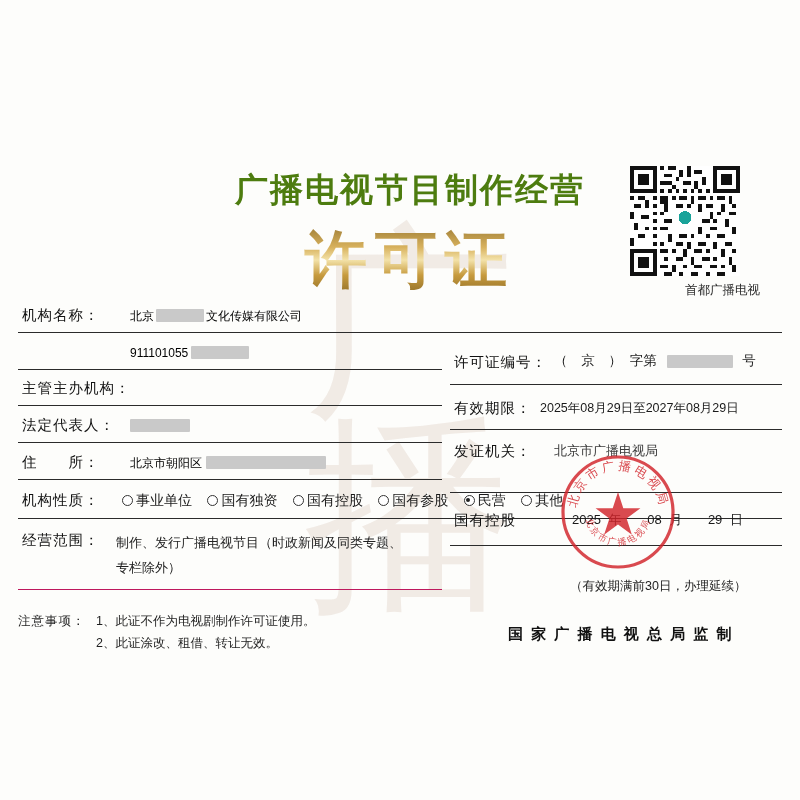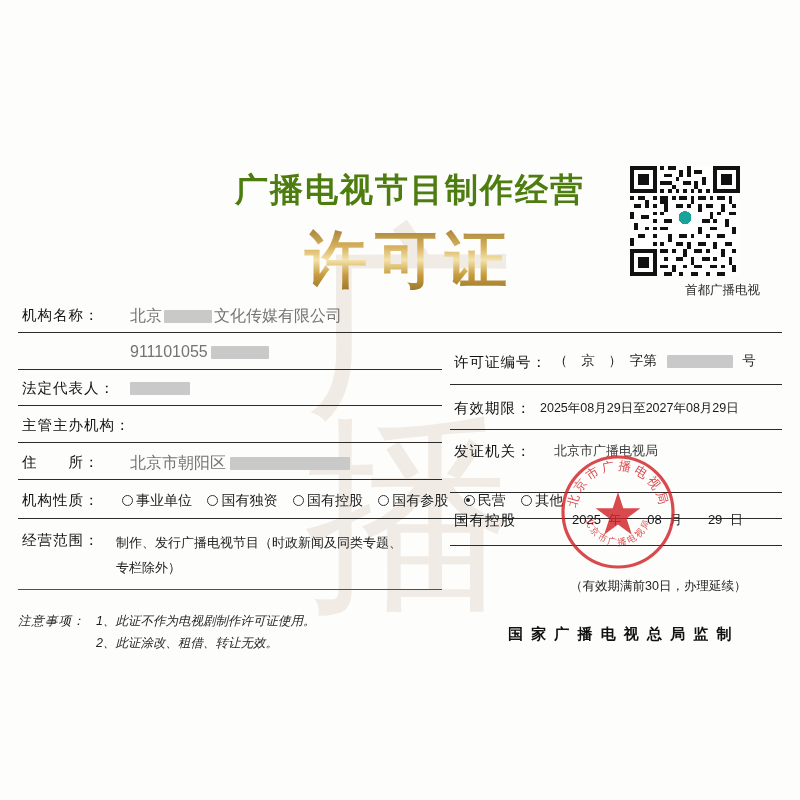--- a/index.html
+++ b/index.html
@@ -87,22 +87,22 @@
   }
   .lbl{
     position:absolute;
     left:0;
     font-size:14.5px;
     letter-spacing:1px;
     color:#111;
     white-space:nowrap;
   }
   .val{
-    font-size:16px;
-    color:#737373;
+    font-size:12px;
+    color:#000000;
     margin-top:28px;
   }
   .redact{
     display:inline-block;
     background:#c9c9c9;
     vertical-align:middle;
     border-radius:1px;
   }
   
   .lrow{position:relative;height:36px;border-bottom:1px solid #2b2b2b;}
@@ -341,29 +341,29 @@
 
       <div style="position:relative;height:36px;">
         <div class="lrow" style="width:424px;">
           <div class="content">
             <span class="val">911101055</span><span class="redact" style="width:58px;height:13px;margin-left:3px;"></span>
           </div>
         </div>
       </div>
 
       <div class="lrow" style="width:424px;">
+        <div class="lbl">主管主办机构：</div>
+        <div class="content"></div>
+      </div>
+
+      <div class="lrow" style="width:424px;">
         <div class="lbl">法定代表人：</div>
         <div class="content">
           <span class="redact" style="width:60px;height:13px;"></span>
         </div>
-      </div>
-
-      <div class="lrow" style="width:424px;">
-        <div class="lbl">主管主办机构：</div>
-        <div class="content"></div>
       </div>
 
       <div class="lrow" style="width:424px;">
         <div class="lbl">住　　所：</div>
         <div class="content">
           <span class="val">北京市朝阳区</span><span class="redact" style="width:120px;height:13px;margin-left:4px;"></span>
         </div>
       </div>
 
       <div class="lrow" style="width:764px;height:38px;">
@@ -442,21 +442,21 @@
           <textPath href="#sealBottom" startOffset="50%" text-anchor="middle">北京市广播电视局</textPath>
         </text>
         <polygon fill="#d2232a" points="60,40 65.3,56.3 82.4,56.3 68.6,66.4 73.9,82.7 60,72.6 46.1,82.7 51.4,66.4 37.6,56.3 54.7,56.3"></polygon>
       </g>
     </svg>
   </div>
 
   <div class="ext-note">（有效期满前30日，办理延续）</div>
 
   <div class="notes">
-    <div style="position:relative;font-style:italic;">
+    <div style="position:relative;">
       <span class="nlabel" style="position:absolute;left:0;top:0;">注意事项：</span>
       <div style="margin-left:78px;">
         <div>1、此证不作为电视剧制作许可证使用。</div>
         <div>2、此证涂改、租借、转让无效。</div>
       </div>
     </div>
   </div>
 
   <div class="footer-org">国 家 广 播 电 视 总 局 监 制</div>
 

